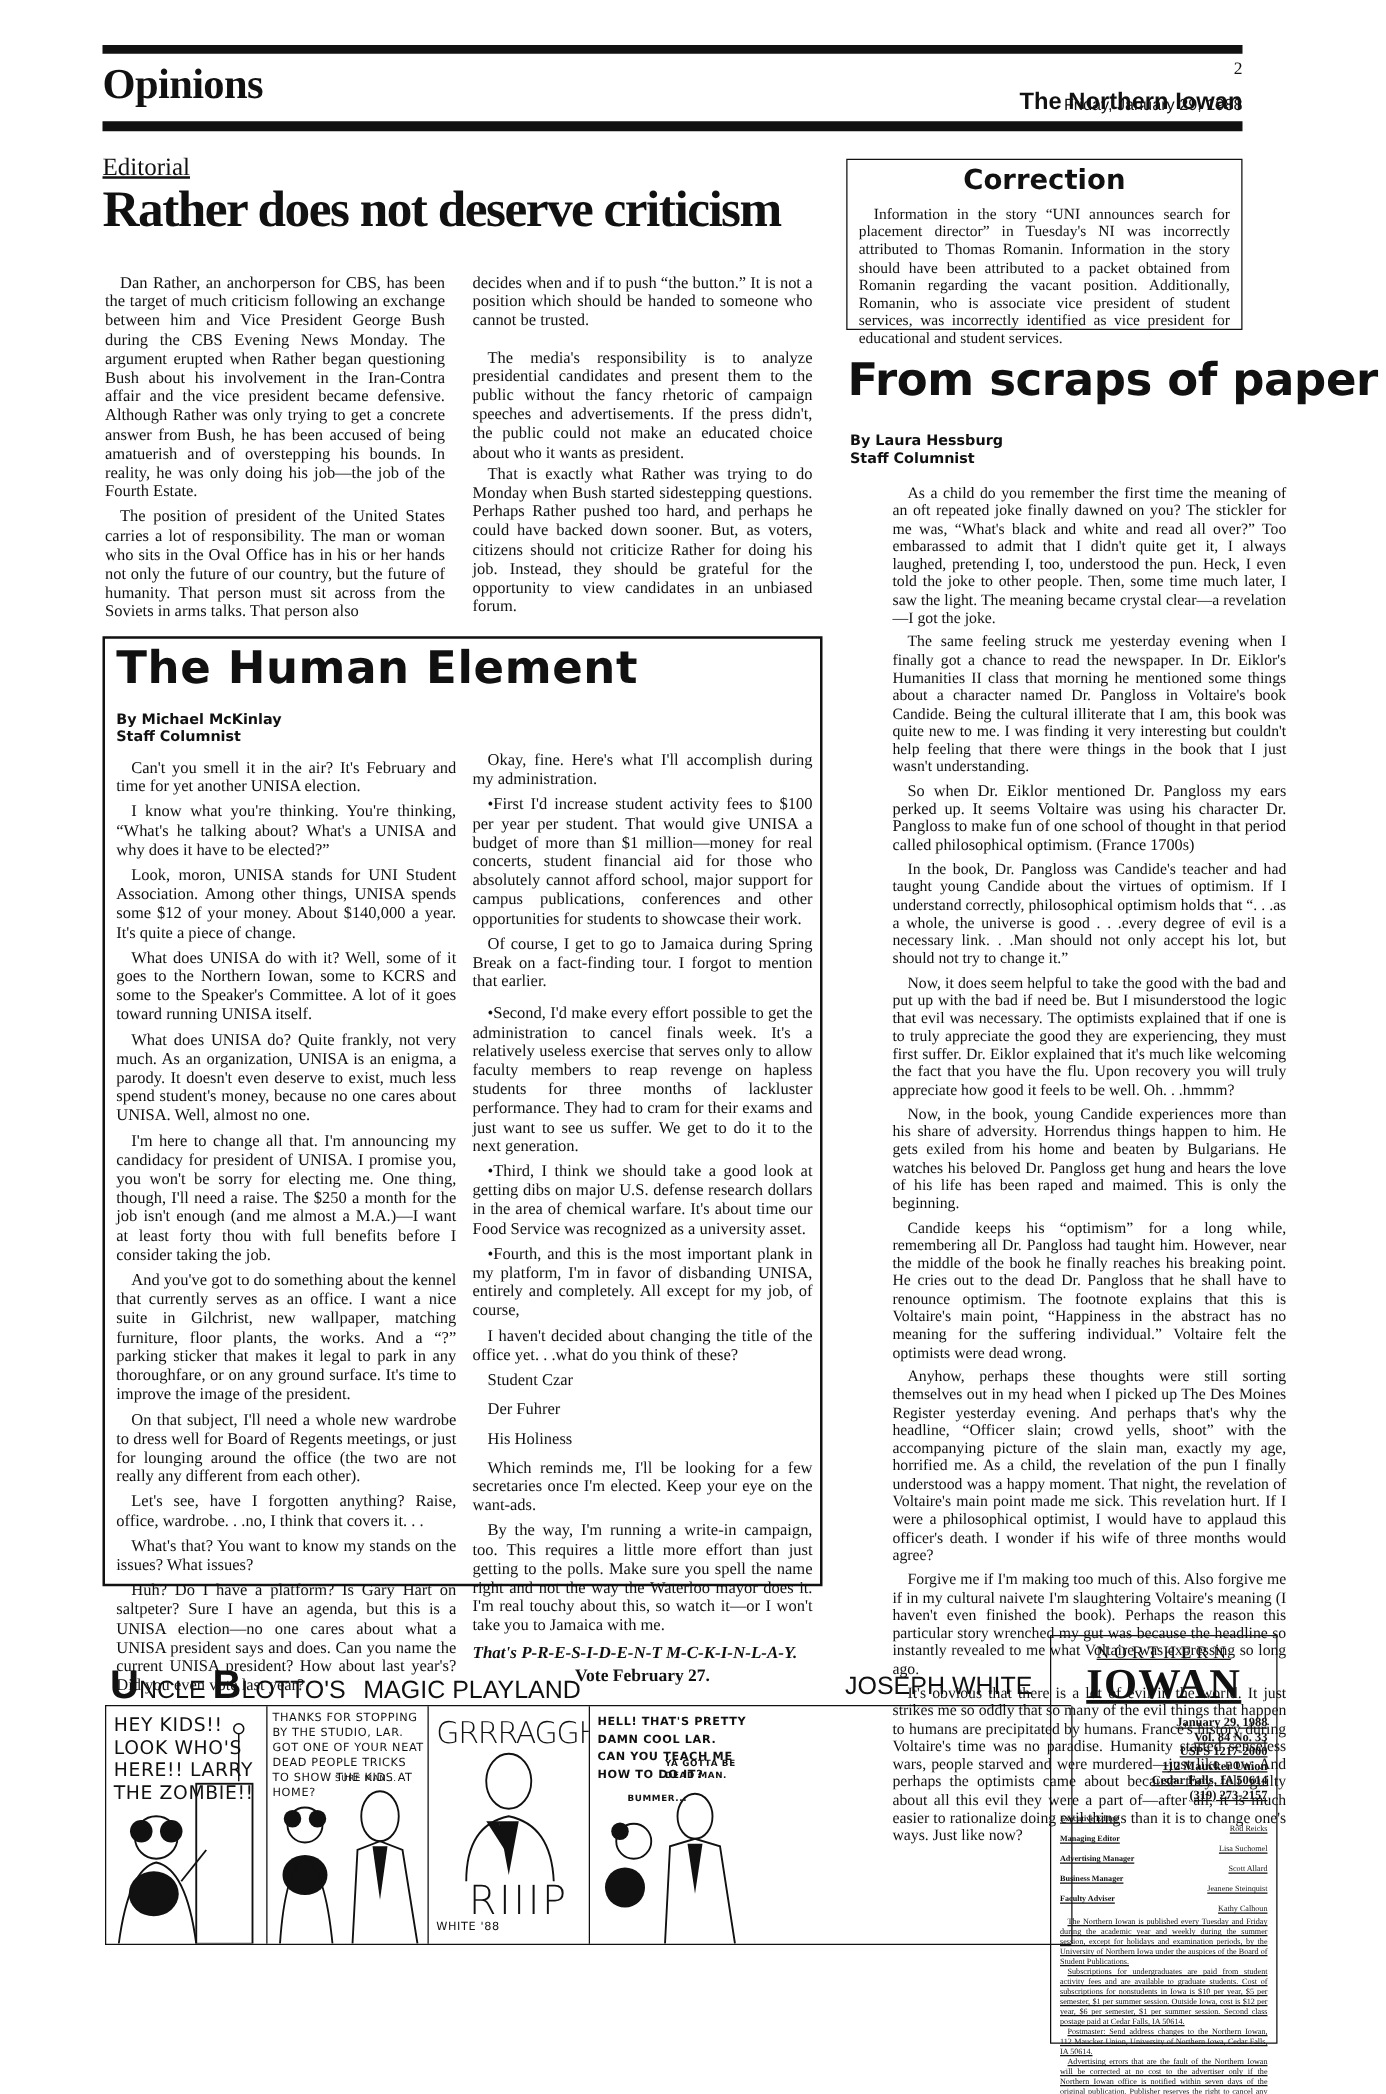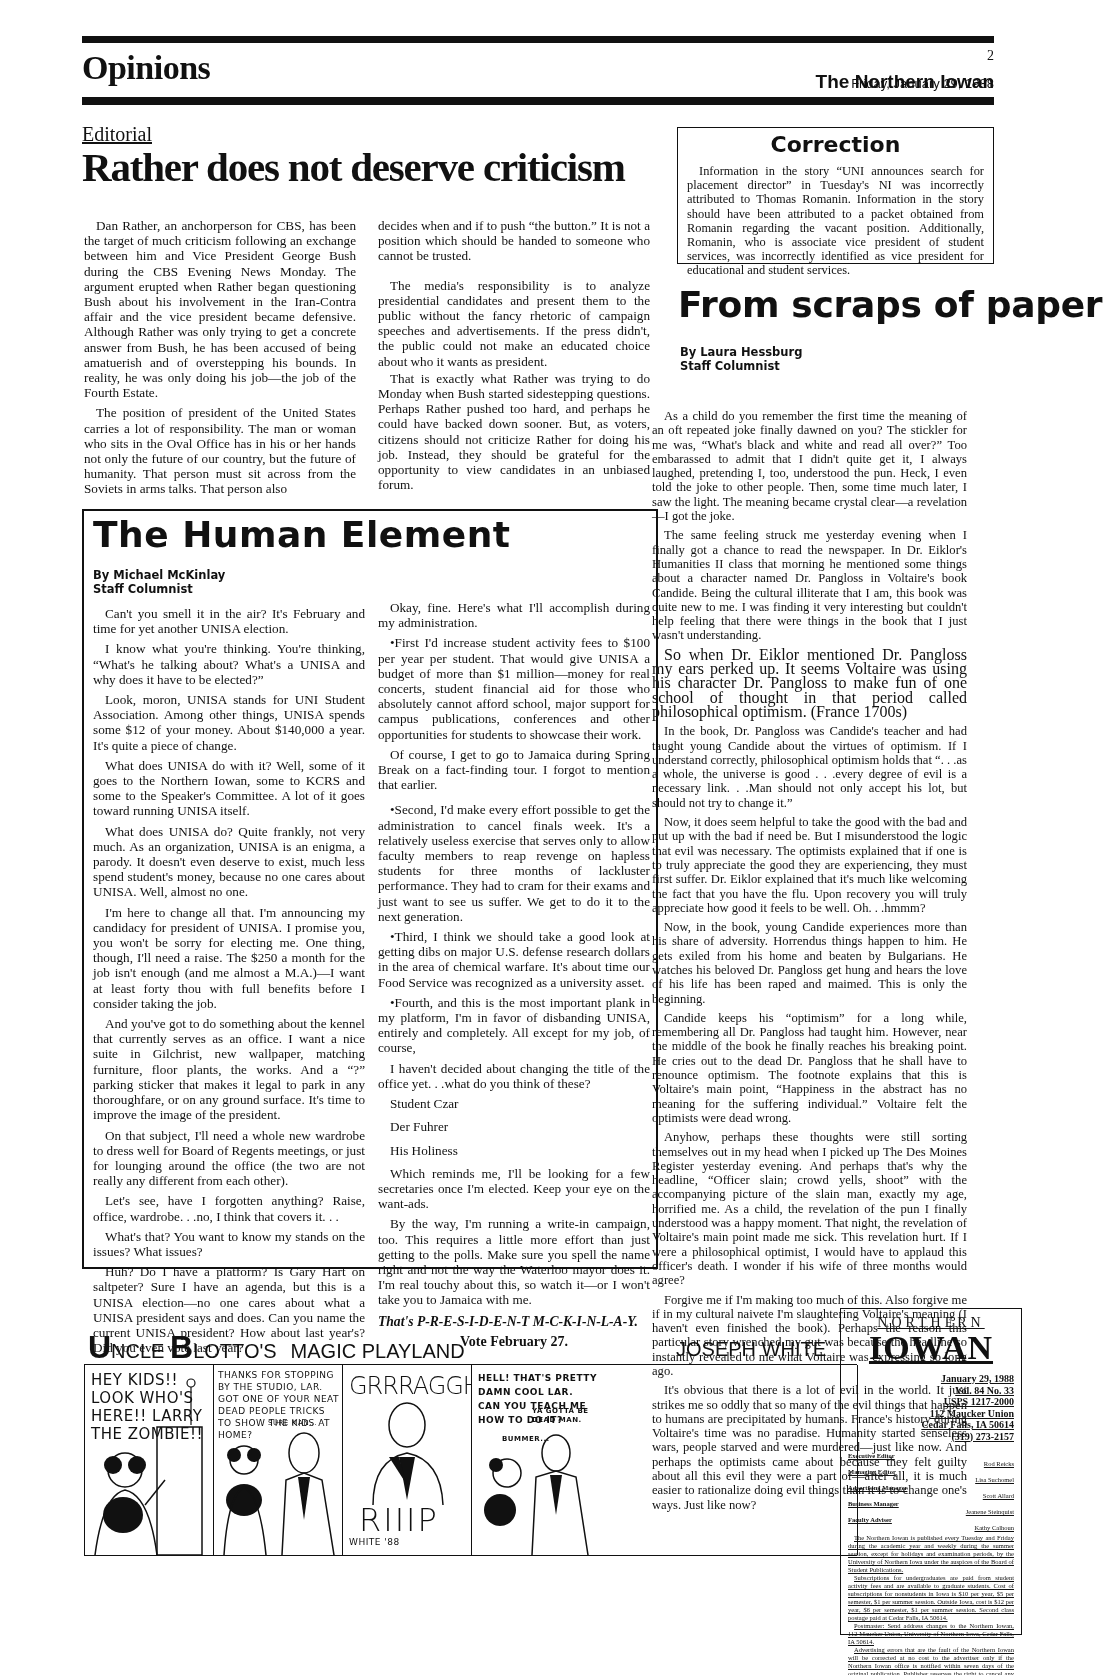--- a/index.html
+++ b/index.html
@@ -45,24 +45,24 @@
   <p class="p" style="font-size:12.4px;line-height:14.2px;">Information in the story “UNI announces search for placement director” in Tuesday's NI was incorrectly attributed to Thomas Romanin. Information in the story should have been attributed to a packet obtained from Romanin regarding the vacant position. Additionally, Romanin, who is associate vice president of student services, was incorrectly identified as vice president for educational and student services.</p>
 </div>
 
 <div class="abs sans" style="left:678px;top:282px;font-size:36px;font-weight:bold;line-height:46px;white-space:nowrap;letter-spacing:-0.3px;">From scraps of paper</div>
 <div class="abs" style="left:680px;top:345px;">
   <div class="byline" style="margin:0;">
     <span>By Laura Hessburg</span><br>
     <span>Staff Columnist</span>
   </div>
 </div>
-<div class="abs" style="left:652px;top:387px;width:315px;margin-top:22px;">
+<div class="abs" style="left:714px;top:387px;width:315px;">
   <p class="p" style="font-size:12.6px;line-height:14.3px;">As a child do you remember the first time the meaning of an oft repeated joke finally dawned on you? The stickler for me was, “What's black and white and read all over?” Too embarassed to admit that I didn't quite get it, I always laughed, pretending I, too, understood the pun. Heck, I even told the joke to other people. Then, some time much later, I saw the light. The meaning became crystal clear—a revelation—I got the joke.</p>
   <p class="p" style="font-size:12.6px;line-height:14.3px;">The same feeling struck me yesterday evening when I finally got a chance to read the newspaper. In Dr. Eiklor's Humanities II class that morning he mentioned some things about a character named Dr. Pangloss in Voltaire's book Candide. Being the cultural illiterate that I am, this book was quite new to me. I was finding it very interesting but couldn't help feeling that there were things in the book that I just wasn't understanding.</p>
-  <p class="p" style="font-size:16px;line-height:14.3px;">So when Dr. Eiklor mentioned Dr. Pangloss my ears perked up. It seems Voltaire was using his character Dr. Pangloss to make fun of one school of thought in that period called philosophical optimism. (France 1700s)</p>
+  <p class="p" style="font-size:13px;line-height:14.3px;">So when Dr. Eiklor mentioned Dr. Pangloss my ears perked up. It seems Voltaire was using his character Dr. Pangloss to make fun of one school of thought in that period called philosophical optimism. (France 1700s)</p>
   <p class="p" style="font-size:12.6px;line-height:14.3px;">In the book, Dr. Pangloss was Candide's teacher and had taught young Candide about the virtues of optimism. If I understand correctly, philosophical optimism holds that “. . .as a whole, the universe is good . . .every degree of evil is a necessary link. . .Man should not only accept his lot, but should not try to change it.”</p>
   <p class="p" style="font-size:12.6px;line-height:14.3px;">Now, it does seem helpful to take the good with the bad and put up with the bad if need be. But I misunderstood the logic that evil was necessary. The optimists explained that if one is to truly appreciate the good they are experiencing, they must first suffer. Dr. Eiklor explained that it's much like welcoming the fact that you have the flu. Upon recovery you will truly appreciate how good it feels to be well. Oh. . .hmmm?</p>
   <p class="p" style="font-size:12.6px;line-height:14.3px;">Now, in the book, young Candide experiences more than his share of adversity. Horrendus things happen to him. He gets exiled from his home and beaten by Bulgarians. He watches his beloved Dr. Pangloss get hung and hears the love of his life has been raped and maimed. This is only the beginning.</p>
   <p class="p" style="font-size:12.6px;line-height:14.3px;">Candide keeps his “optimism” for a long while, remembering all Dr. Pangloss had taught him. However, near the middle of the book he finally reaches his breaking point. He cries out to the dead Dr. Pangloss that he shall have to renounce optimism. The footnote explains that this is Voltaire's main point, “Happiness in the abstract has no meaning for the suffering individual.” Voltaire felt the optimists were dead wrong.</p>
   <p class="p" style="font-size:12.6px;line-height:14.3px;">Anyhow, perhaps these thoughts were still sorting themselves out in my head when I picked up The Des Moines Register yesterday evening. And perhaps that's why the headline, “Officer slain; crowd yells, shoot” with the accompanying picture of the slain man, exactly my age, horrified me. As a child, the revelation of the pun I finally understood was a happy moment. That night, the revelation of Voltaire's main point made me sick. This revelation hurt. If I were a philosophical optimist, I would have to applaud this officer's death. I wonder if his wife of three months would agree?</p>
   <p class="p" style="font-size:12.6px;line-height:14.3px;">Forgive me if I'm making too much of this. Also forgive me if in my cultural naivete I'm slaughtering Voltaire's meaning (I haven't even finished the book). Perhaps the reason this particular story wrenched my gut was because the headline so instantly revealed to me what Voltaire was expressing so long ago.</p>
   <p class="p" style="font-size:12.6px;line-height:14.3px;">It's obvious that there is a lot of evil in the world. It just strikes me so oddly that so many of the evil things that happen to humans are precipitated by humans. France's history during Voltaire's time was no paradise. Humanity started senseless wars, people starved and were murdered—just like now. And perhaps the optimists came about because they felt guilty about all this evil they were a part of—after all, it is much easier to rationalize doing evil things than it is to change one's ways. Just like now?</p>
 </div>
 
 <div class="abs box" style="left:82px;top:509px;width:576px;height:760px;box-sizing:border-box;border-width:2px;"></div>
@@ -137,21 +137,21 @@
     </svg>
   </div>
   <div class="panel" style="left:258px;width:129px;">
     <div class="hand" style="position:absolute;left:6px;top:6px;width:118px;font-size:24px;line-height:30px;letter-spacing:-1px;font-weight:300;">GRRRAGGHH</div>
     <svg width="129" height="190" style="position:absolute;left:0;top:0;">
       <ellipse cx="64" cy="60" rx="18" ry="22" fill="none" stroke="#111" stroke-width="1.5"></ellipse>
       <path d="M30 140 Q30 95 64 88 Q98 95 100 140" fill="none" stroke="#111" stroke-width="1.5"></path>
       <path d="M56 92 L64 135 L72 92 Z" fill="#111"></path>
       <path d="M46 92 L56 92 L64 120 Z" fill="#111"></path>
     </svg>
-    <div class="hand" style="position:absolute;left:16px;top:138px;font-size:32px;line-height:34px;font-weight:300;letter-spacing:2px;">RIIIP</div>
+    <div class="hand" style="position:absolute;left:32px;top:138px;font-size:32px;line-height:34px;font-weight:300;letter-spacing:2px;">RIIIP</div>
     <div class="hand" style="position:absolute;left:6px;top:172px;font-size:9px;">WHITE '88</div>
   </div>
   <div class="panel" style="left:387px;width:386px;border-right:1.5px solid #111;font-weight:bold;">
     <div class="hand" style="position:absolute;left:6px;top:6px;width:120px;font-size:9px;line-height:14px;">HELL! THAT'S PRETTY DAMN COOL LAR. CAN YOU TEACH ME HOW TO DO IT?</div>
     <div class="hand" style="position:absolute;left:60px;top:42px;width:60px;font-size:7px;line-height:9px;">YA GOTTA BE DEAD MAN.</div>
     <div class="hand" style="position:absolute;left:30px;top:70px;font-size:7px;line-height:9px;">BUMMER...</div>
     <svg width="129" height="190" style="position:absolute;left:0;top:0;">
       <circle cx="35" cy="108" r="14" fill="none" stroke="#111" stroke-width="1.5"></circle>
       <circle cx="24" cy="100" r="7" fill="#111"></circle>
       <ellipse cx="28" cy="145" rx="16" ry="16" fill="#111"></ellipse>

